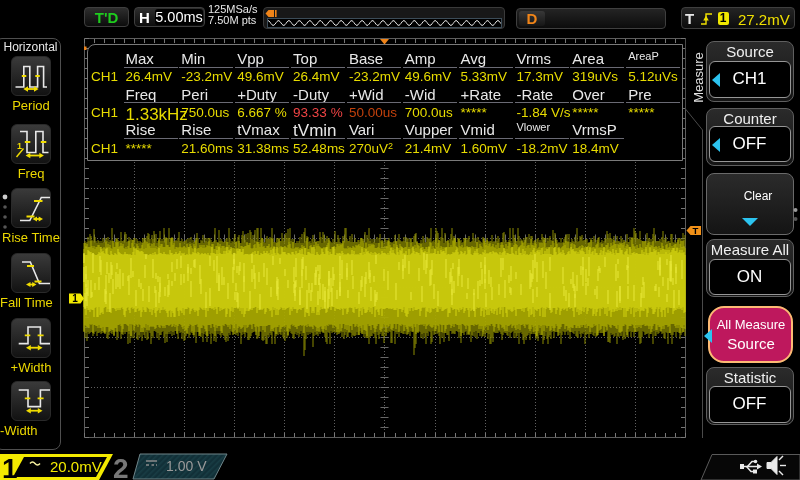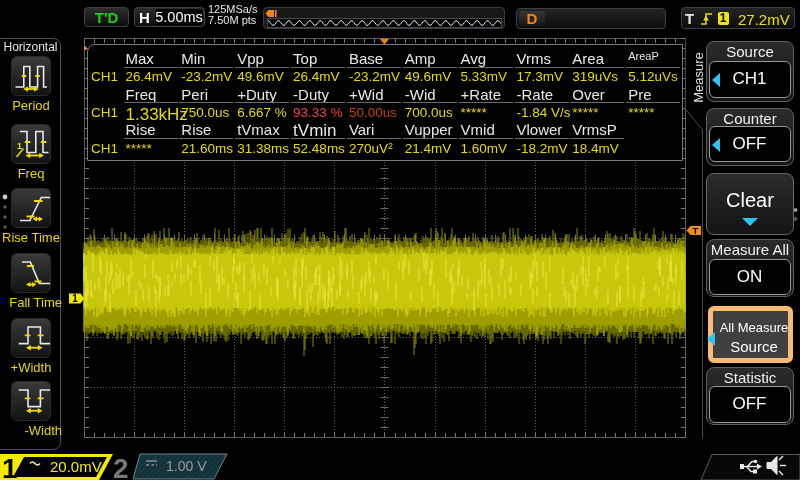--- a/index.html
+++ b/index.html
@@ -103,41 +103,41 @@
 <div class="a" style="left:0px;top:230px;width:62px;text-align:center;color:#ecd800;font-size:13px">Rise Time</div>
 <div class="a" style="left:11px;top:253px;width:40px;height:40px;border:1px solid #2a2a2a;border-radius:6px;background:linear-gradient(#3a3a3a,#121212)">
 <svg class="a" style="left:0;top:0" width="39" height="39">
         <path d="M10 8H18.3L27.4 29.5H38" stroke="#e8e8e8" stroke-width="1.6" fill="none"></path>
 <path d="M15 12H22M22.5 27.5H29.5" stroke="#f0dc00" stroke-width="1.8"></path>
 <path d="M17 30.5H21.5" stroke="#f0dc00" stroke-width="1.8"></path>
         <polygon points="14,30.5 18.5,27.9 18.5,33.1" fill="#f0dc00"></polygon>
         <polygon points="24.5,30.5 20.2,27.9 20.2,33.1" fill="#f0dc00"></polygon>
       </svg>
     </div>
-<div class="a" style="left:0px;top:295px;width:62px;text-align:right;color:#ecd800;font-size:13px">Fall Time</div>
+<div class="a" style="left:0px;top:295px;width:62px;text-align:left;color:#ecd800;font-size:13px">Fall Time</div>
 <div class="a" style="left:11px;top:318px;width:40px;height:40px;border:1px solid #2a2a2a;border-radius:6px;background:linear-gradient(#3a3a3a,#121212)">
 <svg class="a" style="left:0;top:0" width="39" height="39">
         <path d="M6.7 24.6H16V8H28.4V24.6H38" stroke="#e8e8e8" stroke-width="1.6" fill="none"></path>
 <path d="M12.8 16.3H18.3M25.6 16.3H31.6" stroke="#f0dc00" stroke-width="1.8"></path>
 <path d="M17.5 28.7H27" stroke="#f0dc00" stroke-width="1.8"></path>
         <polygon points="14,28.7 18.8,25.9 18.8,31.5" fill="#f0dc00"></polygon>
         <polygon points="30.5,28.7 25.8,25.9 25.8,31.5" fill="#f0dc00"></polygon>
       </svg>
     </div>
 <div class="a" style="left:0px;top:360px;width:62px;text-align:center;color:#ecd800;font-size:13px">+Width</div>
 <div class="a" style="left:11px;top:381px;width:40px;height:40px;border:1px solid #2a2a2a;border-radius:6px;background:linear-gradient(#3a3a3a,#121212)">
 <svg class="a" style="left:0;top:0" width="39" height="39">
         <path d="M6.7 8H16V24.6H28.4V8H38" stroke="#e8e8e8" stroke-width="1.6" fill="none"></path>
 <path d="M12.8 16.3H18.3M25.6 16.3H31.6" stroke="#f0dc00" stroke-width="1.8"></path>
 <path d="M17.5 28.7H27" stroke="#f0dc00" stroke-width="1.8"></path>
         <polygon points="14,28.7 18.8,25.9 18.8,31.5" fill="#f0dc00"></polygon>
         <polygon points="30.5,28.7 25.8,25.9 25.8,31.5" fill="#f0dc00"></polygon>
       </svg>
     </div>
-<div class="a" style="left:0px;top:423px;width:62px;text-align:right;color:#ecd800;font-size:13px">-Width</div>
+<div class="a" style="left:0px;top:423px;width:62px;text-align:left;color:#ecd800;font-size:13px">-Width</div>
 
 <svg class="a" style="left:0;top:192px" width="12" height="42">
   <circle cx="5" cy="5" r="2.4" fill="#cccccc"></circle>
   <circle cx="5" cy="15" r="1.8" fill="#555"></circle>
   <circle cx="5" cy="25" r="1.8" fill="#555"></circle>
   <circle cx="5" cy="35" r="1.8" fill="#555"></circle>
 </svg>
 
 <div class="a" style="left:87px;top:44px;width:596px;height:117px;background:#000;border:1px solid #7a7a7a;border-radius:8px 0 0 0">
 <div class="a" style="left:37.5px;top:5px;color:#e8e8e8;font-size:15px;white-space:nowrap">Max</div>
@@ -180,21 +180,21 @@
 <div class="a" style="left:428.5px;top:59.5px;color:#e8dc00;font-size:13.5px;white-space:nowrap">-1.84 V/s</div>
 <div class="a" style="left:484.3px;top:59.5px;color:#e8dc00;font-size:13.5px;white-space:nowrap">*****</div>
 <div class="a" style="left:540.2px;top:59.5px;color:#e8dc00;font-size:13.5px;white-space:nowrap">*****</div>
 <div class="a" style="left:37.5px;top:76px;color:#e8e8e8;font-size:15px;white-space:nowrap">Rise</div>
 <div class="a" style="left:93.3px;top:76px;color:#e8e8e8;font-size:15px;white-space:nowrap">Rise</div>
 <div class="a" style="left:149.2px;top:76px;color:#e8e8e8;font-size:15px;white-space:nowrap">tVmax</div>
 <div class="a" style="left:205.1px;top:76px;color:#e8e8e8;font-size:17px;white-space:nowrap">tVmin</div>
 <div class="a" style="left:260.9px;top:76px;color:#e8e8e8;font-size:15px;white-space:nowrap">Vari</div>
 <div class="a" style="left:316.8px;top:76px;color:#e8e8e8;font-size:15px;white-space:nowrap">Vupper</div>
 <div class="a" style="left:372.6px;top:76px;color:#e8e8e8;font-size:15px;white-space:nowrap">Vmid</div>
-<div class="a" style="left:428.5px;top:76px;color:#e8e8e8;font-size:15px;white-space:nowrap">Vlower</div>
+<div class="a" style="left:428.5px;top:76px;color:#e8e8e8;font-size:11px;white-space:nowrap">Vlower</div>
 <div class="a" style="left:484.3px;top:76px;color:#e8e8e8;font-size:15px;white-space:nowrap">VrmsP</div>
 <div class="a" style="left:37.5px;top:95.5px;color:#e8dc00;font-size:13.5px;white-space:nowrap">*****</div>
 <div class="a" style="left:93.3px;top:95.5px;color:#e8dc00;font-size:13.5px;white-space:nowrap">21.60ms</div>
 <div class="a" style="left:149.2px;top:95.5px;color:#e8dc00;font-size:13.5px;white-space:nowrap">31.38ms</div>
 <div class="a" style="left:205.1px;top:95.5px;color:#e8dc00;font-size:13.5px;white-space:nowrap">52.48ms</div>
 <div class="a" style="left:260.9px;top:95.5px;color:#e8dc00;font-size:13.5px;white-space:nowrap">270uV<span style="font-size:9px;position:relative;top:-4px">2</span></div>
 <div class="a" style="left:316.8px;top:95.5px;color:#e8dc00;font-size:13.5px;white-space:nowrap">21.4mV</div>
 <div class="a" style="left:372.6px;top:95.5px;color:#e8dc00;font-size:13.5px;white-space:nowrap">1.60mV</div>
 <div class="a" style="left:428.5px;top:95.5px;color:#e8dc00;font-size:13.5px;white-space:nowrap">-18.2mV</div>
 <div class="a" style="left:484.3px;top:95.5px;color:#e8dc00;font-size:13.5px;white-space:nowrap">18.4mV</div>
@@ -246,32 +246,32 @@
 <div class="a" style="left:706px;top:108px;width:88px;height:58px;border:1px solid #5f5f5f;border-radius:8px;background:linear-gradient(#2b2b2b,#141414)">
       <div class="a" style="left:0;top:1px;width:86px;text-align:center;color:#f0f0f0;font-size:15px">Counter</div>
     </div>
 <div class="a" style="left:709px;top:126px;width:82px;height:36px;border:1px solid #969696;border-radius:6px;background:#000">
       <svg class="a" style="left:2px;top:10px" width="10" height="16">
         <polygon points="0,8 8,1 8,15" fill="#2cc4f0"></polygon>
       </svg>
       <div class="a" style="left:0;top:0;width:79px;height:33px;color:#fff;font-size:17px;text-align:center;line-height:33px">OFF</div>
     </div>
 <div class="a" style="left:706px;top:173px;width:88px;height:62px;border:1px solid #6a6a6a;border-radius:8px;background:linear-gradient(#2b2b2b,#141414)">
-<div class="a" style="left:0;top:15px;width:86px;text-align:center;color:#fff;font-size:20px">Clear</div>
+<div class="a" style="left:8px;top:15px;width:86px;text-align:center;color:#fff;font-size:12px">Clear</div>
 <svg class="a" style="left:35px;top:44px" width="17" height="9">
         <polygon points="0,0 16,0 8,8" fill="#2cc4f0"></polygon>
       </svg>
 </div>
 <div class="a" style="left:706px;top:239px;width:88px;height:58px;border:1px solid #5f5f5f;border-radius:8px;background:linear-gradient(#2b2b2b,#141414)">
       <div class="a" style="left:0;top:1px;width:86px;text-align:center;color:#f0f0f0;font-size:15px">Measure All</div>
     </div>
 <div class="a" style="left:709px;top:259px;width:82px;height:36px;border:1px solid #969696;border-radius:6px;background:#000">
       <div class="a" style="left:0;top:0;width:79px;height:33px;color:#fff;font-size:17px;text-align:center;line-height:33px">ON</div>
     </div>
-<div class="a" style="left:708px;top:306px;width:85px;height:57px;border:5px solid #fdba74;border-radius:6px;background:#404040">
+<div class="a" style="left:708px;top:306px;width:85px;height:57px;border:2px solid #fdba74;border-radius:16px;background:#be185d">
 <div class="a" style="left:0;top:9px;width:82px;text-align:center;color:#fff;font-size:13px">All Measure</div>
 <div class="a" style="left:0;top:27px;width:82px;text-align:center;color:#fff;font-size:15px">Source</div>
 <svg class="a" style="left:-6px;top:20px" width="10" height="16">
         <polygon points="0,8 8,1 8,15" fill="#2cc4f0"></polygon>
       </svg>
 </div>
 <div class="a" style="left:706px;top:367px;width:88px;height:58px;border:1px solid #5f5f5f;border-radius:8px;background:linear-gradient(#2b2b2b,#141414)">
       <div class="a" style="left:0;top:1px;width:86px;text-align:center;color:#f0f0f0;font-size:15px">Statistic</div>
     </div>
 <div class="a" style="left:709px;top:386px;width:82px;height:37px;border:1px solid #969696;border-radius:6px;background:#000">

